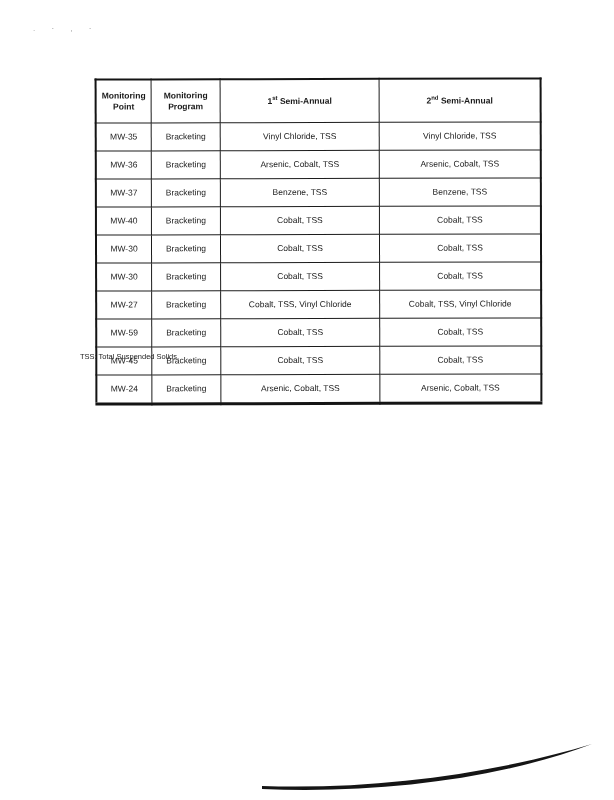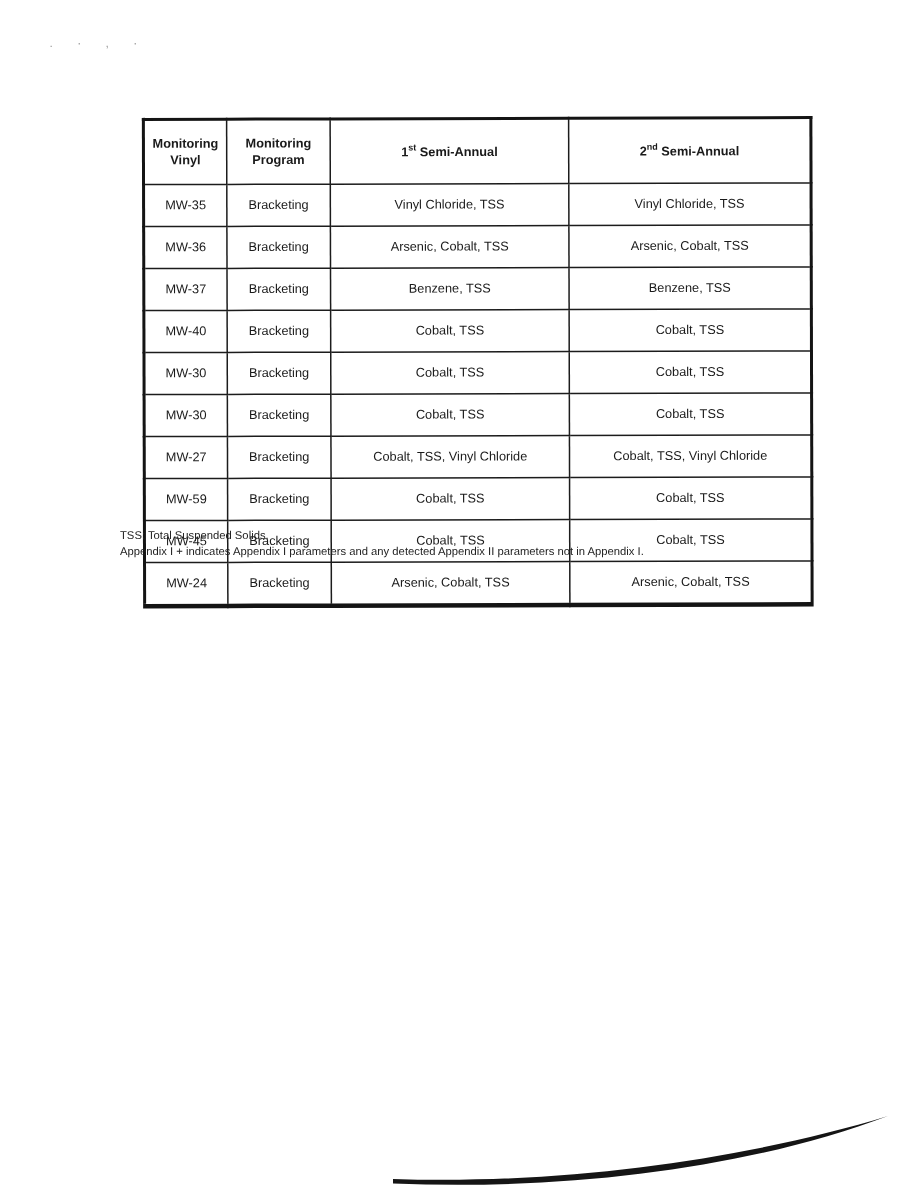--- a/index.html
+++ b/index.html
@@ -86,21 +86,21 @@
 </head>
 <body>
 
 <span class="specks">. · , ·</span>
 
 <table class="doc-table">
   <thead>
     <tr>
       <th class="col-point">
         <div>Monitoring</div>
-        <div>Vinyl</div>
+        <div>Point</div>
       </th>
       <th class="col-program">
         <div>Monitoring</div>
         <div>Program</div>
       </th>
       <th class="col-first">
         <span>1</span><span class="hdr-sup">st</span><span> Semi-Annual</span>
       </th>
       <th class="col-second">
         <span>2</span><span class="hdr-sup">nd</span><span> Semi-Annual</span>
@@ -166,18 +166,17 @@
         <td>MW-24</td>
         <td>Bracketing</td>
         <td>Arsenic, Cobalt, TSS</td>
         <td>Arsenic, Cobalt, TSS</td>
       </tr>
     </tbody>
 </table>
 
 <div class="footnotes">
   <div>TSS: Total Suspended Solids.</div>
-  <div>Appendix I + indicates Appendix I parameters and any detected Appendix II parameters not in Appendix I.</div>
 </div>
 
 <svg class="artifact-svg" viewBox="0 0 614 800" xmlns="http://www.w3.org/2000/svg">
   <path d="M262,786 C380,790 500,772 592,744 C502,778 382,794 262,789 Z" fill="#151515"></path>
 </svg>
 
 </body></html>

